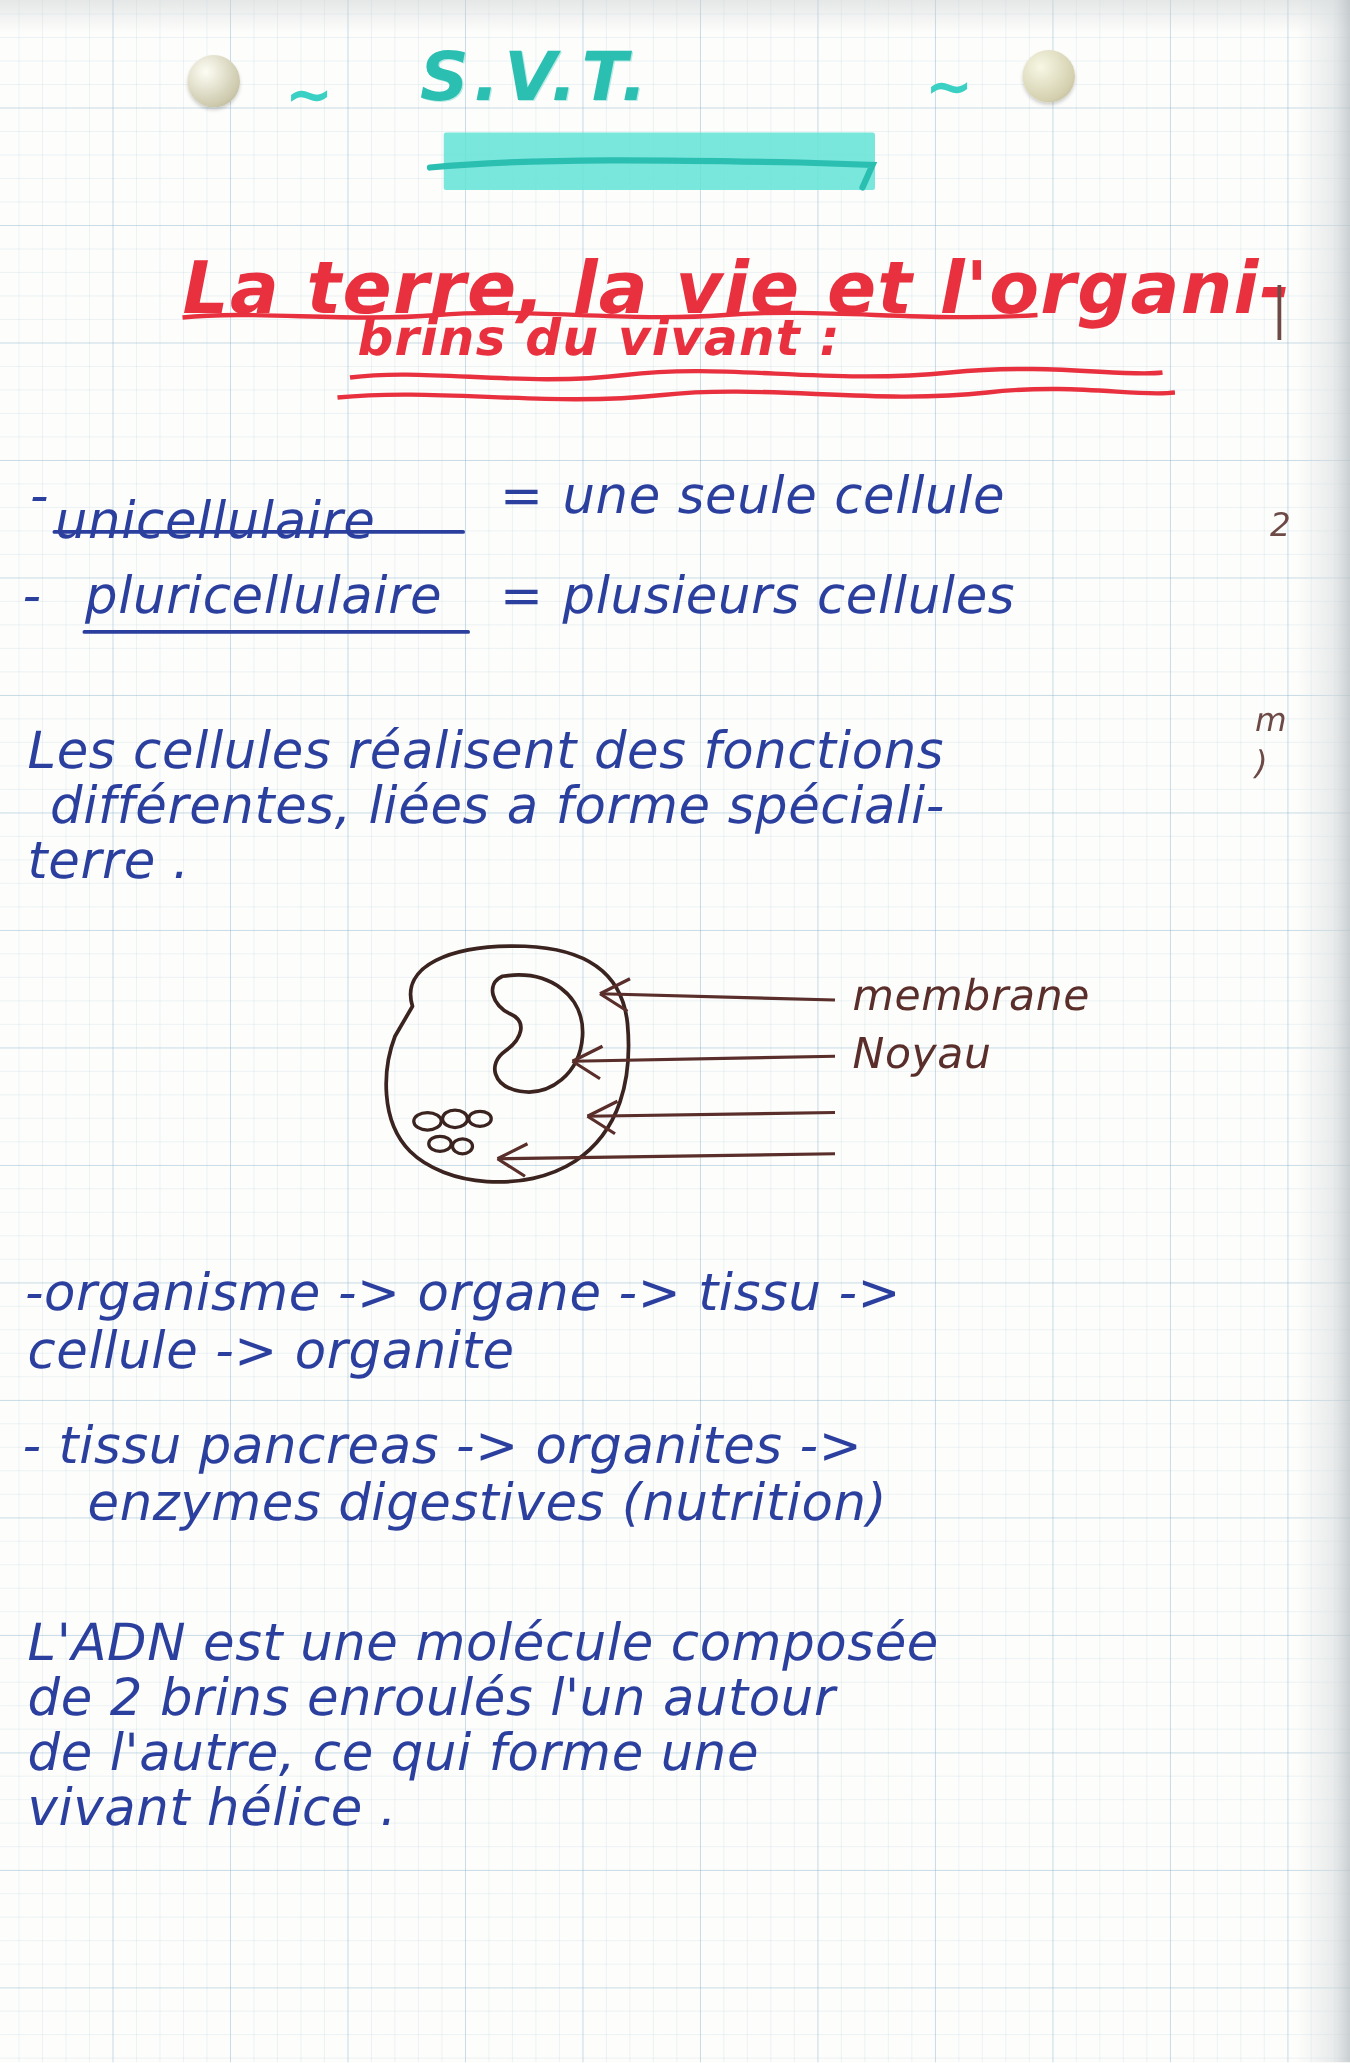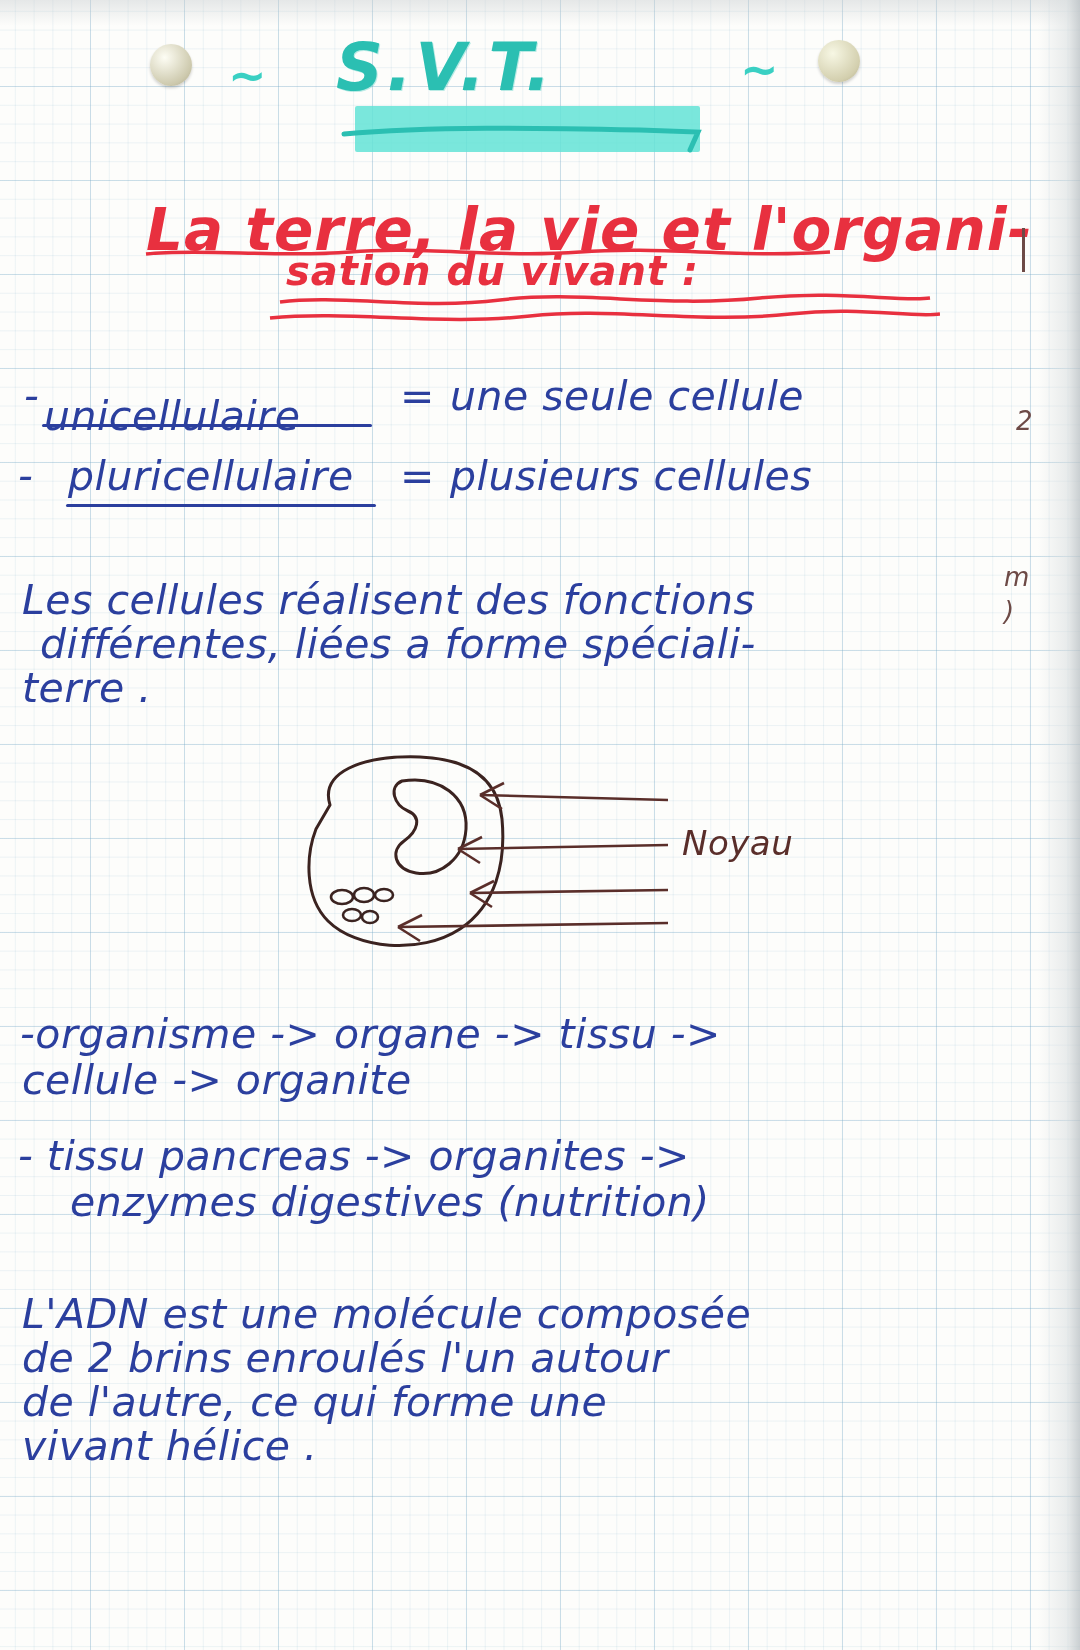--- a/index.html
+++ b/index.html
@@ -53,21 +53,21 @@
   #title-highlight {
     position: absolute;
     left: 355px; top: 106px;
     width: 345px; height: 46px;
     background: #63e3d6;
     opacity: .85;
     border-radius: 2px;
   }
   #title {
     left: 336px; top: 30px;
-    font-size: 65px;
+    font-size: 54px;
     letter-spacing: 4px;
     color: #2bbfb2;
     font-style: italic;
     font-weight: 600;
     text-shadow: 1px 1px 0 rgba(60,200,190,.35);
   }
   .tilde {
     position: absolute;
     color: #3ad0c3;
     font-size: 46px;
@@ -160,21 +160,21 @@
 <div class="dot-bead" id="bead-right"></div>
 <div class="tilde" style="left:228px; top:48px;">~</div>
 <div class="tilde" style="left:740px; top:42px;">~</div>
 <div class="hand" id="title">S.V.T.</div>
 
 <svg style="position:absolute; left:340px; top:118px; width:380px; height:40px;">
   <path d="M4,16 C 90,8 200,10 300,12 L 358,14 L 350,32" stroke="#2bbfb2" stroke-width="5" fill="none" stroke-linecap="round"></path>
 </svg>
 
 <div class="hand red" id="heading-1">La terre, la vie et l'organi-</div>
-<div class="hand red" id="heading-2">sation du vivant :</div>
+<div class="hand red" id="heading-2">brins du vivant :</div>
 
 <svg style="position:absolute; left:140px; top:232px; width:800px; height:110px;">
   <path d="M6,22 C 60,16 140,26 210,20 C 280,14 360,26 440,20 C 520,14 600,26 690,20" stroke="#e8303f" stroke-width="3.5" fill="none"></path>
   <path d="M140,70 C 200,62 280,78 360,68 C 440,58 520,76 620,66 C 700,58 760,70 790,66" stroke="#e8303f" stroke-width="3.5" fill="none"></path>
   <path d="M130,86 C 210,78 300,94 390,84 C 470,75 560,92 650,82 C 720,74 770,86 800,82" stroke="#e8303f" stroke-width="3.5" fill="none"></path>
 </svg>
 
 <div class="hand blue bodyline" style="left:24px; top:372px;">-</div>
 <div class="hand blue bodyline" style="left:44px; top:392px;">unicellulaire</div>
 <div class="underline-blue" style="left:42px; top:424px; width:330px;"></div>
@@ -212,20 +212,21 @@
       <line x1="378" y1="55" x2="190" y2="50"></line>
       <path d="M190,50 l24,-12 M190,50 l22,14"></path>
       <line x1="378" y1="100" x2="168" y2="104"></line>
       <path d="M168,104 l24,-12 M168,104 l22,14"></path>
       <line x1="378" y1="145" x2="180" y2="148"></line>
       <path d="M180,148 l24,-12 M180,148 l22,14"></path>
       <line x1="378" y1="178" x2="108" y2="182"></line>
       <path d="M108,182 l24,-12 M108,182 l22,14"></path>
     </g>
   </svg>
+  <div class="hand label-brown brown" style="left:392px; top:32px;">membrane</div>
   <div class="hand label-brown brown" style="left:392px; top:78px;">Noyau</div>
 </div>
 
 <div class="hand blue bodyline" style="left:20px; top:1010px;">-organisme -&gt; organe -&gt; tissu -&gt;</div>
 <div class="hand blue bodyline" style="left:22px; top:1056px;">cellule -&gt; organite</div>
 
 <div class="hand blue bodyline" style="left:18px; top:1132px;">- tissu pancreas -&gt; organites -&gt;</div>
 <div class="hand blue bodyline" style="left:70px; top:1178px;">enzymes digestives (nutrition)</div>
 
 <div class="hand blue bodyline" style="left:22px; top:1290px;text-align:center;">L'ADN est une molécule composée</div>

